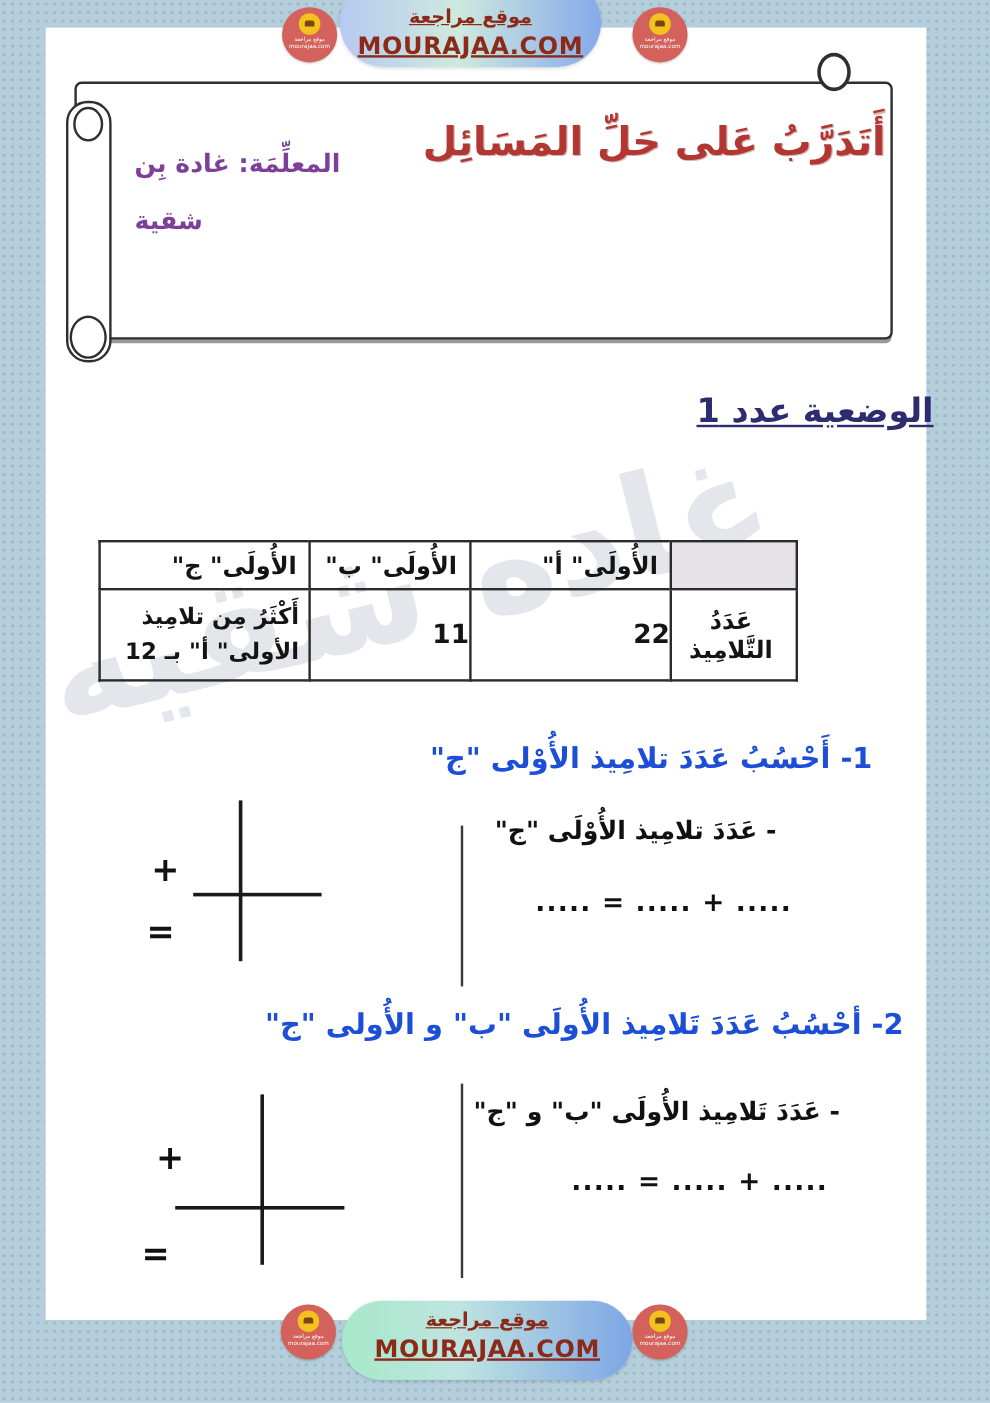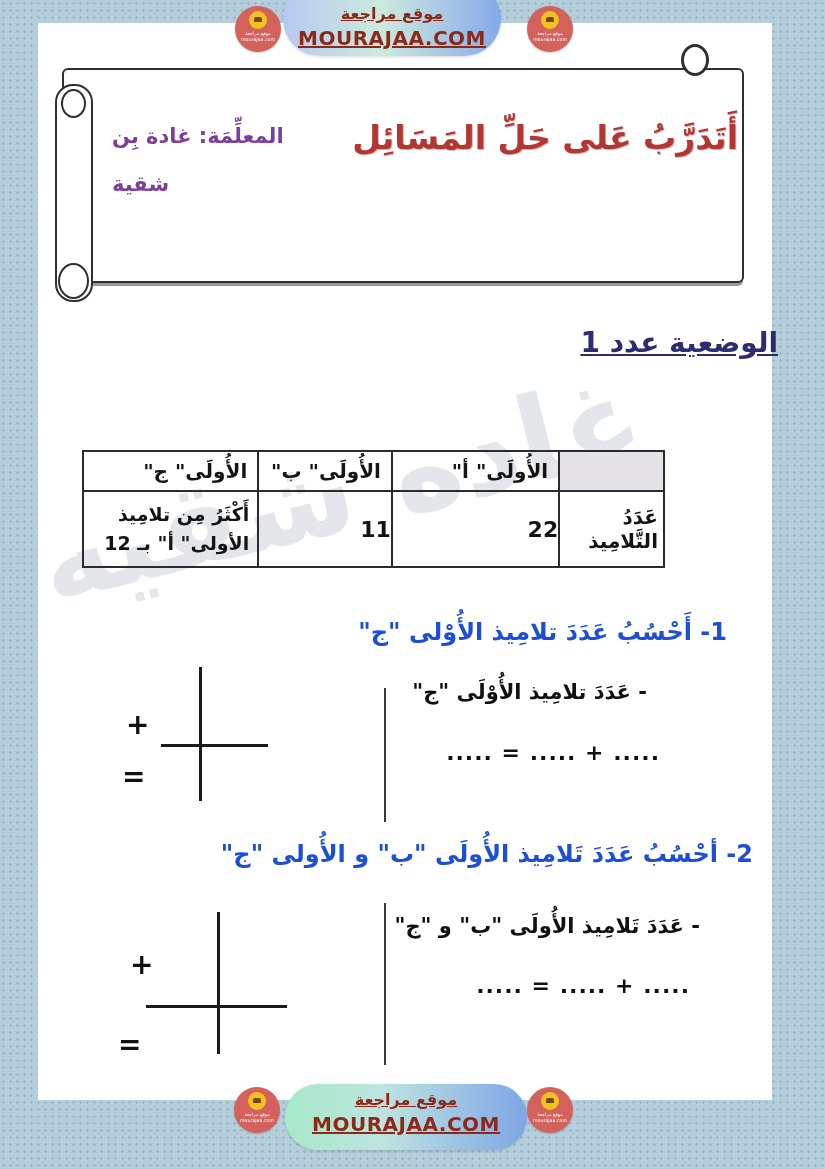--- a/index.html
+++ b/index.html
@@ -42,21 +42,21 @@
   .scroll-curl-tr { position:absolute; left:681px; top:44px; width:28px; height:32px;
           border:3px solid #2f2f2f; border-radius:50%; background:#fff; z-index:3; }
   .scroll-roll { position:absolute; left:55px; top:84px; width:38px; height:218px;
           background:#fff; border:2.5px solid #2f2f2f; border-radius:18px; z-index:4; }
   .scroll-roll-top { position:absolute; left:61px; top:89px; width:25px; height:29px;
           border:2.5px solid #2f2f2f; border-radius:50%; background:#fff; z-index:5; }
   .scroll-roll-bottom { position:absolute; left:58px; top:263px; width:31px; height:36px;
           border:2.5px solid #2f2f2f; border-radius:50%; background:#fff; z-index:5; }
   .scroll-title { position:absolute; right:87px; top:98px; z-index:5; direction:rtl;
           font-size:33px; font-weight:bold; color:#b23733;
-          text-shadow:1px 1px 0 rgba(140,40,40,.35);margin-top:20px; }
+          text-shadow:1px 1px 0 rgba(140,40,40,.35); }
   .teacher { position:absolute; left:112px; top:112px; width:195px; z-index:5;
           direction:rtl; text-align:left; font-size:21px; font-weight:bold;
           color:#7d3f98; line-height:2.3; }
 
   
   .content { position:absolute; inset:0; z-index:3; }
   .sec-title { position:absolute; right:47px; top:326px; direction:rtl;
           font-size:28px; font-weight:bold; color:#2c2c6e;text-decoration:underline; }
   .statement { position:absolute; right:80px; top:390px; direction:rtl;
           font-size:23px; color:#1c1c1c; line-height:1.7; }
@@ -64,21 +64,21 @@
   .watermark { position:absolute; left:30px; top:420px; width:620px; z-index:2;
           direction:rtl; text-align:center; font-size:118px; font-weight:bold;
           color:#8d93a8; opacity:.22; transform:rotate(-14deg); pointer-events:none; }
 
   table.data-table { position:absolute; left:82px; top:450px; width:583px; z-index:3;
           border-collapse:collapse; direction:rtl; font-size:20px; color:#141414; }
   table.data-table td { border:2px solid #2b2b2b; vertical-align:middle; background:transparent; }
   .head-row td { height:40px; font-weight:bold; text-align:right; padding:2px 10px 2px 4px; }
   .head-row td.corner { background:#e5e3e8; }
   .body-row td { height:76px; }
-  .body-row td.rowlabel { font-weight:bold; text-align:right; padding-right:5px; }
+  .body-row td.rowlabel { font-weight:bold; text-align:center; padding-right:5px; }
   .body-row td.num { text-align:right; font-size:22px; font-weight:bold; }
   .body-row td.textval { text-align:right; font-weight:bold; font-size:19px;
           padding:2px 8px 2px 4px; line-height:1.55; }
 
   .ex-heading { position:absolute; direction:rtl; font-size:24px; font-weight:bold;
           color:#1d4ed8; }
   .ex-subline { position:absolute; direction:rtl; font-size:21px; font-weight:bold; color:#111; }
   .ex-equation { position:absolute; direction:ltr; font-size:22px; font-weight:bold;
           color:#111; letter-spacing:1px; }
 

